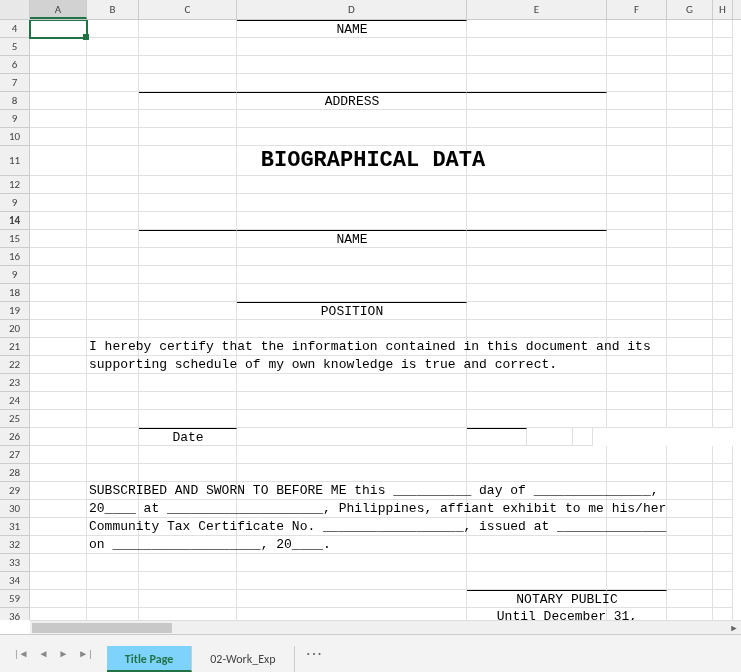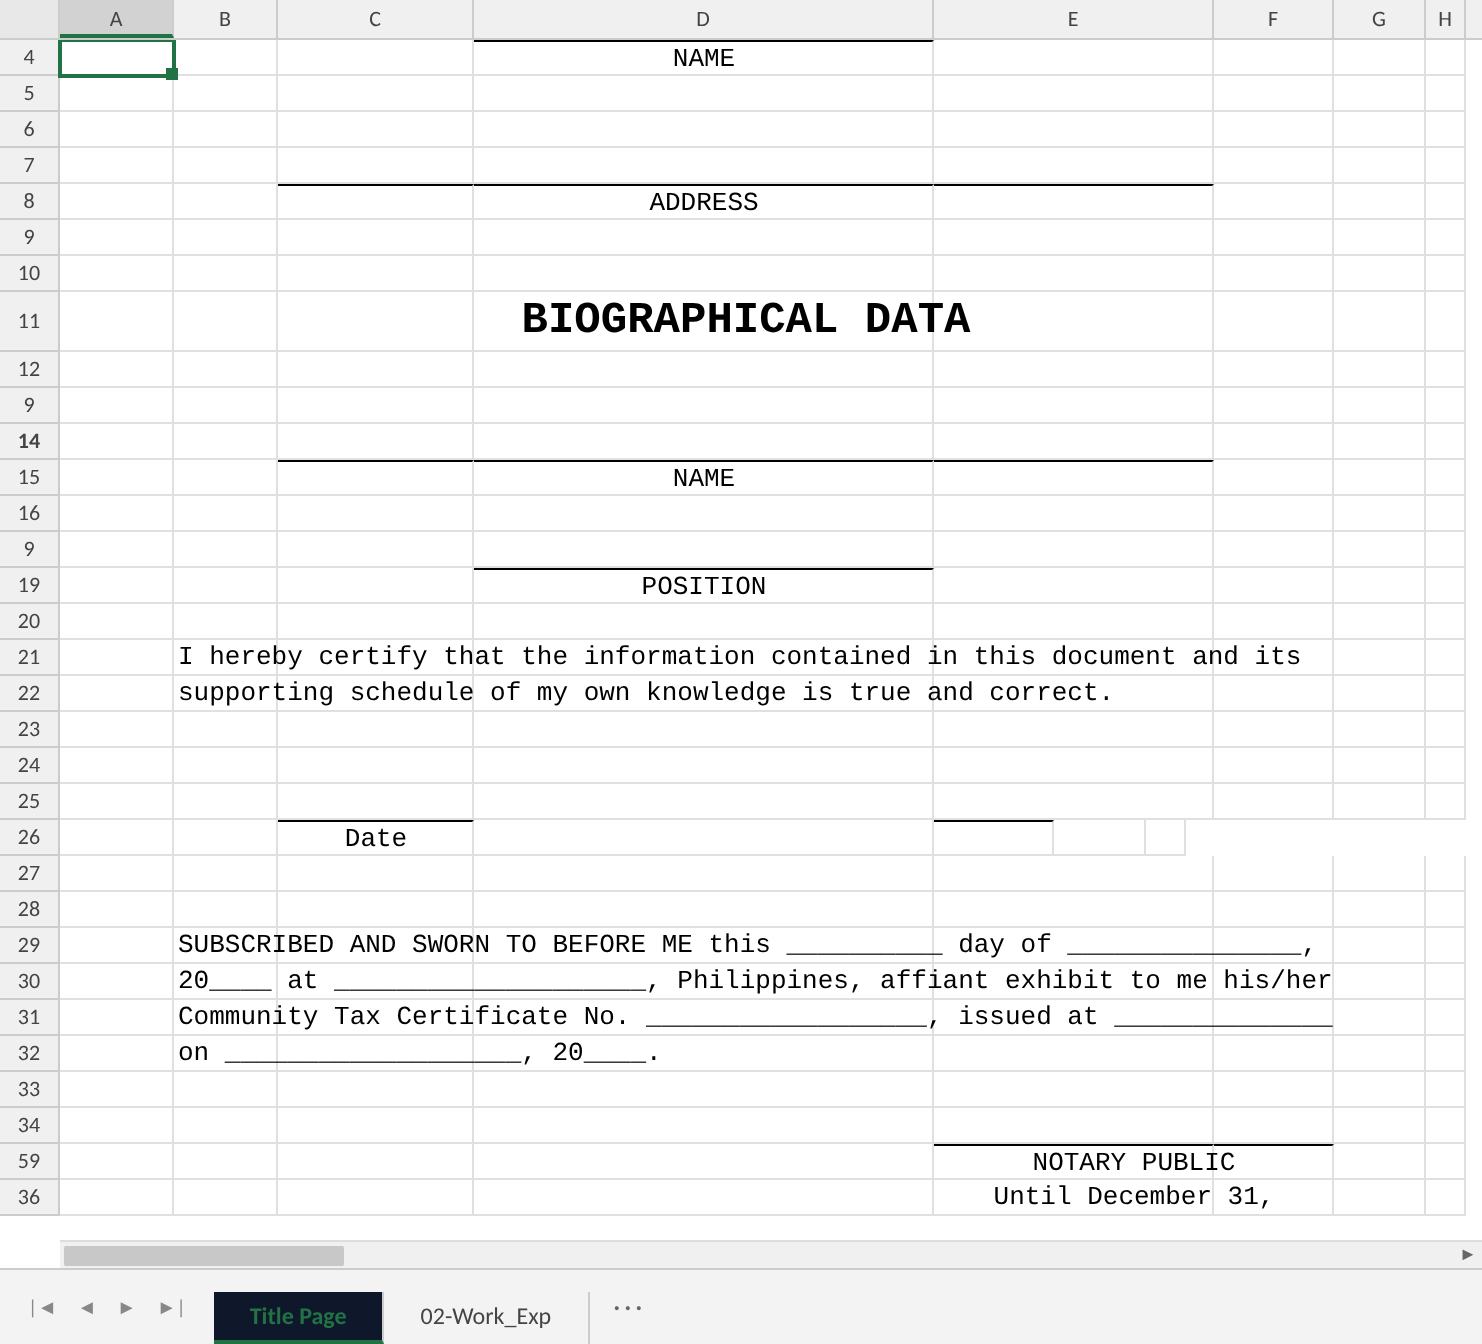--- a/index.html
+++ b/index.html
@@ -147,21 +147,21 @@
     padding: 6px 18px;
     background: #f3f3f3;
     border-right: 1px solid #ccc;
     font-size: 12px;
     color: #444;
     cursor: pointer;
     height: 26px;
     line-height: 14px;
   }
   .sheet-tab.active {
-    background: #0f172a;
+    background: #7dd3fc;
     border-bottom: 2px solid #217346;
     color: #217346;
     font-weight: bold;
   }
   .more-tabs {
     padding: 0 12px;
     color: #666;
     font-size: 14px;
     letter-spacing: 2px;
   }
@@ -330,20 +330,31 @@
         <div class="cell" style="width: 52px; line-height: 18px;"></div>
         <div class="cell" style="width: 98px; line-height: 18px;"></div>
         <div class="cell" style="width: 230px; line-height: 18px;"></div>
         <div class="cell" style="width: 140px; line-height: 18px;"></div>
         <div class="cell" style="width: 60px; line-height: 18px;"></div>
         <div class="cell" style="width: 46px; line-height: 18px;"></div>
         <div class="cell" style="width: 20px; line-height: 18px;"></div>
       </div>
       <div class="row" style="height: 18px;">
         <div class="row-header" style="line-height: 18px;">9</div>
+        <div class="cell" style="width: 57px; line-height: 18px;"></div>
+        <div class="cell" style="width: 52px; line-height: 18px;"></div>
+        <div class="cell" style="width: 98px; line-height: 18px;"></div>
+        <div class="cell" style="width: 230px; line-height: 18px;"></div>
+        <div class="cell" style="width: 140px; line-height: 18px;"></div>
+        <div class="cell" style="width: 60px; line-height: 18px;"></div>
+        <div class="cell" style="width: 46px; line-height: 18px;"></div>
+        <div class="cell" style="width: 20px; line-height: 18px;"></div>
+      </div>
+      <div class="row" style="height: 18px;">
+        <div class="row-header" style="line-height: 18px;">18</div>
         <div class="cell" style="width: 57px; line-height: 18px;"></div>
         <div class="cell" style="width: 52px; line-height: 18px;"></div>
         <div class="cell" style="width: 98px; line-height: 18px;"></div>
         <div class="cell" style="width: 230px; line-height: 18px;"></div>
         <div class="cell" style="width: 140px; line-height: 18px;"></div>
         <div class="cell" style="width: 60px; line-height: 18px;"></div>
         <div class="cell" style="width: 46px; line-height: 18px;"></div>
         <div class="cell" style="width: 20px; line-height: 18px;"></div>
       </div>
       <div class="row" style="height: 18px;">

